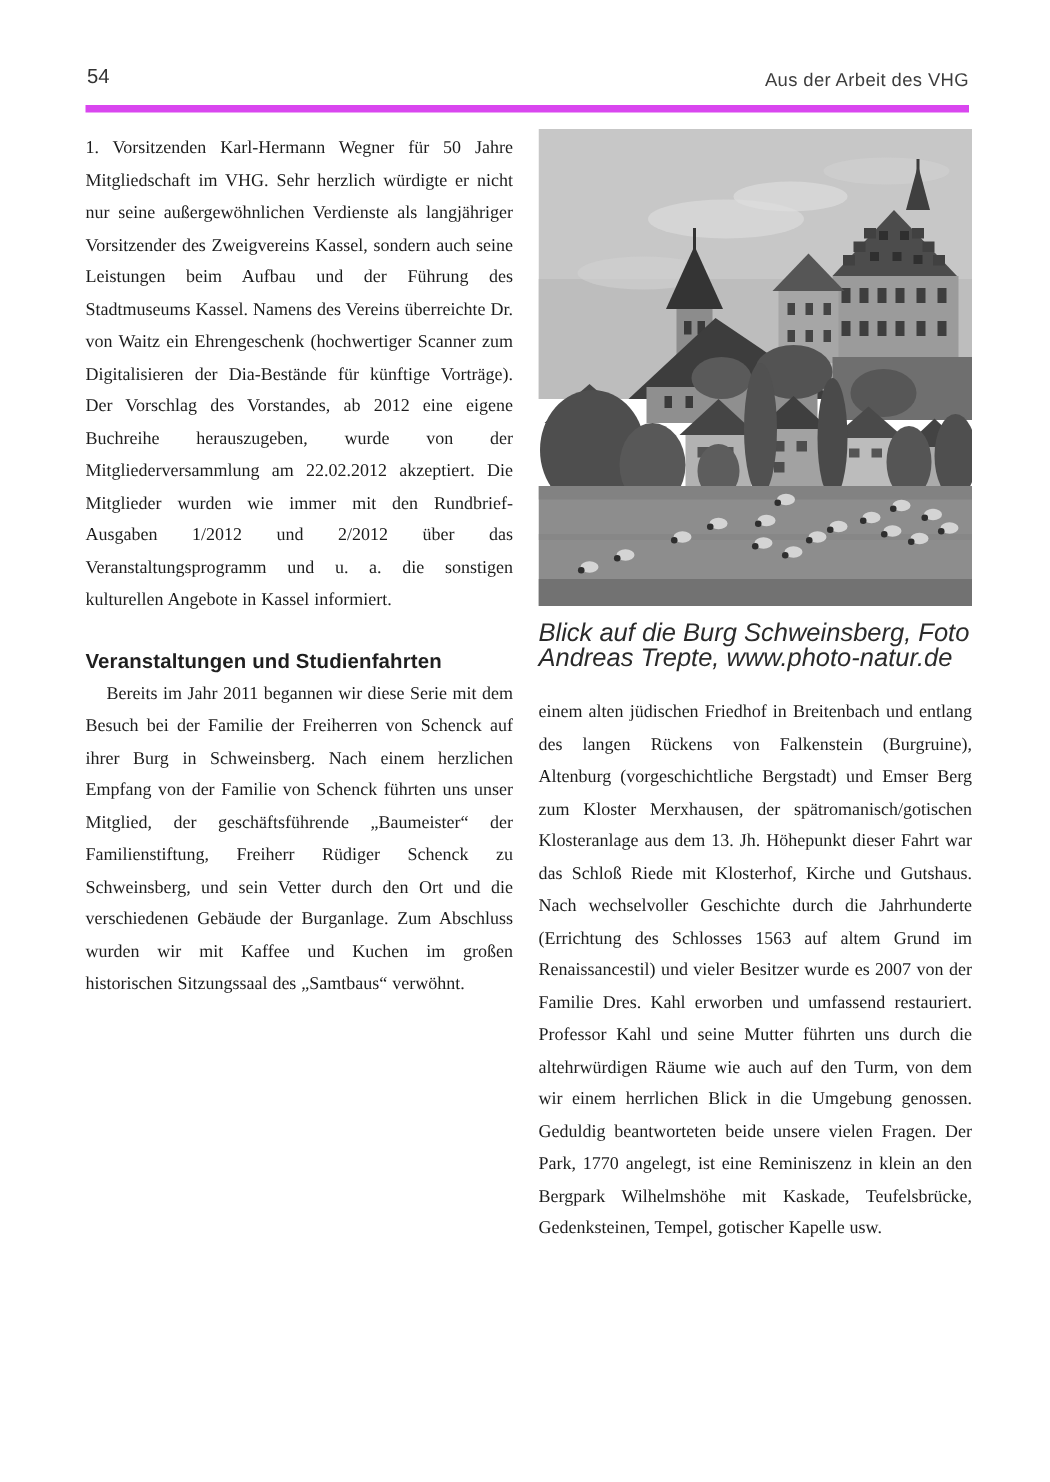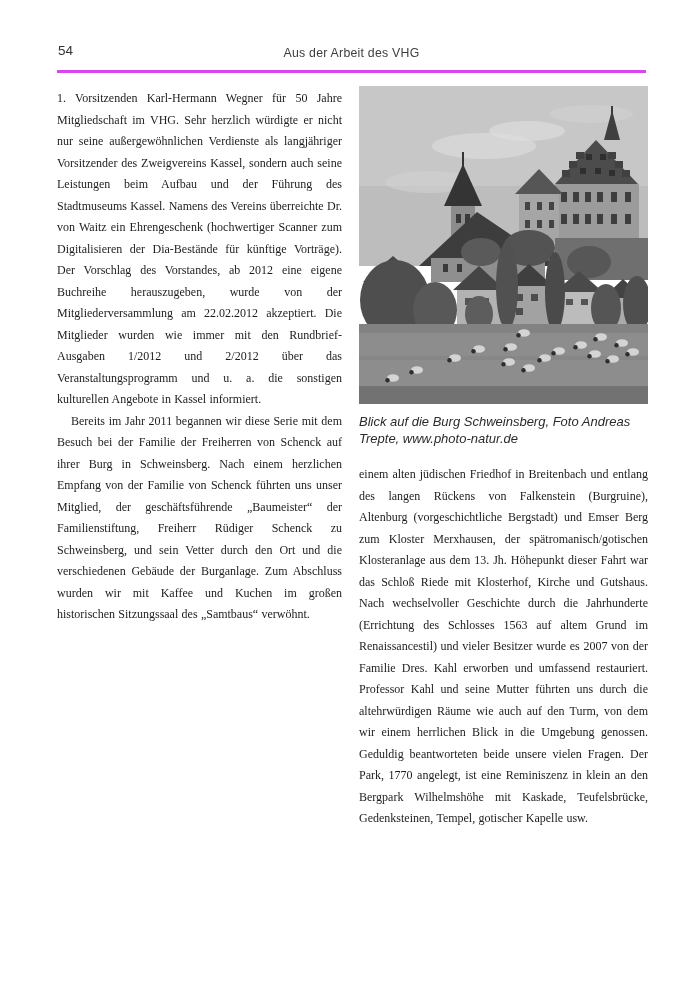--- a/index.html
+++ b/index.html
@@ -11,36 +11,36 @@
     overflow: hidden;
     font-family: "Liberation Serif", "DejaVu Serif", serif;
     color: #1c1c1c;
   }
   .header {
     position: absolute;
     left: 57px;
     right: 54px;
     top: 41px;
     height: 29px;
-    border-bottom: 3px solid #d946ef;
+    border-bottom: 5px solid #d946ef;
     font-family: "Liberation Sans", "DejaVu Sans", sans-serif;
   }
   .page-num {
     position: absolute;
     left: 1px;
     top: 2px;
     font-size: 13.5px;
     color: #333333;
   }
   .running-title {
     position: absolute;
     left: 0;
     right: 0;
     top: 5px;
-    text-align: center;
+    text-align: right;
     font-size: 12.3px;
     letter-spacing: 0.25px;
     color: #3d3d3d;
   }
   .col-left {
     position: absolute;
     left: 57px;
     top: 88px;
     width: 285px;
   }
@@ -71,38 +71,39 @@
   .photo {
     width: 289px;
     height: 318px;
     line-height: 0;
   }
   .photo svg { width: 100%; height: 100%; display: block; }
   .caption {
     margin: 9px 0 0 0;
     font-family: "Liberation Sans", "DejaVu Sans", sans-serif;
     font-style: italic;
-    font-size: 13px;
+    font-size: 17px;
     line-height: 17px;
     color: #2b2b2b;
   }
   .col-right .first-right { margin-top: 17px; }
 </style>
 </head>
 <body>
 
 <div class="page">
 
   <div class="header">
     <span class="page-num">54</span>
     <span class="running-title">Aus der Arbeit des VHG</span>
   </div>
 
   <div class="col-left">
     <p class="body">1. Vorsitzenden Karl-Hermann Wegner für 50 Jahre Mitgliedschaft im VHG. Sehr herzlich würdigte er nicht nur seine außergewöhnlichen Verdienste als langjähriger Vorsitzender des Zweigvereins Kassel, sondern auch seine Leistungen beim Aufbau und der Führung des Stadtmuseums Kassel. Namens des Vereins überreichte Dr. von Waitz ein Ehrengeschenk (hochwertiger Scanner zum Digitalisieren der Dia-Bestände für künftige Vorträge). Der Vorschlag des Vorstandes, ab 2012 eine eigene Buchreihe herauszugeben, wurde von der Mitgliederversammlung am 22.02.2012 akzeptiert. Die Mitglieder wurden wie immer mit den Rundbrief-Ausgaben 1/2012 und 2/2012 über das Veranstaltungsprogramm und u. a. die sonstigen kulturellen Angebote in Kassel informiert.</p>
+    <h2 class="section">Veranstaltungen und Studienfahrten</h2>
     <p class="body indent">Bereits im Jahr 2011 begannen wir diese Serie mit dem Besuch bei der Familie der Freiherren von Schenck auf ihrer Burg in Schweinsberg. Nach einem herzlichen Empfang von der Familie von Schenck führten uns unser Mitglied, der geschäftsführende „Baumeister“ der Familienstiftung, Freiherr Rüdiger Schenck zu Schweinsberg, und sein Vetter durch den Ort und die verschiedenen Gebäude der Burganlage. Zum Abschluss wurden wir mit Kaffee und Kuchen im großen historischen Sitzungssaal des „Samtbaus“ verwöhnt.</p>
   </div>
 
   <div class="col-right">
 
     <div class="photo">
       <svg viewBox="0 0 289 318">
 
         <g>
           <rect x="0" y="0" width="289" height="180" fill="#c7c7c7"></rect>

